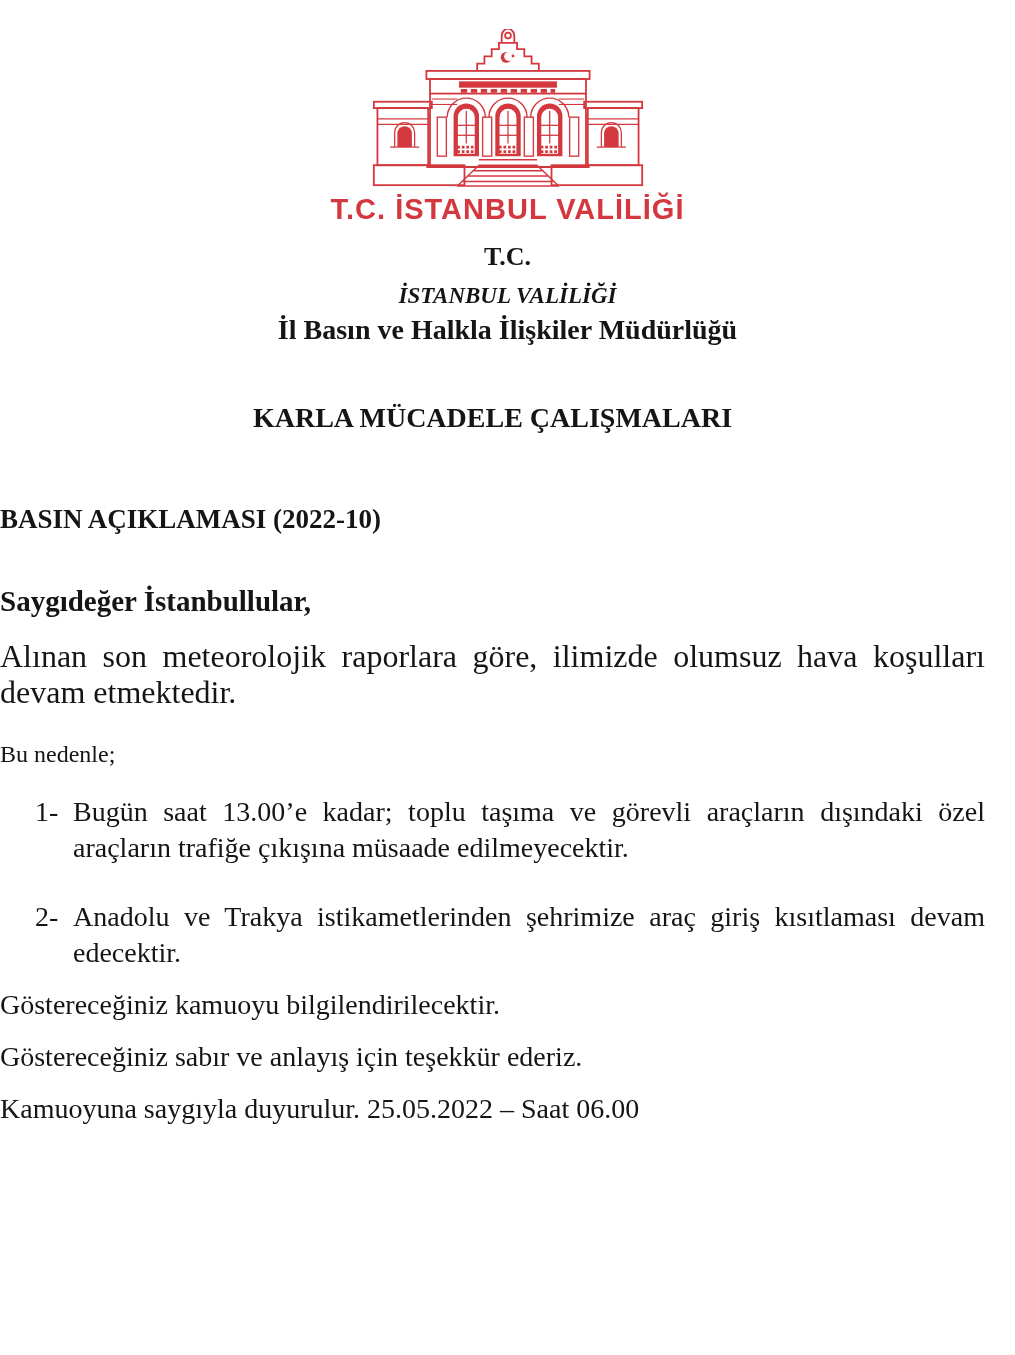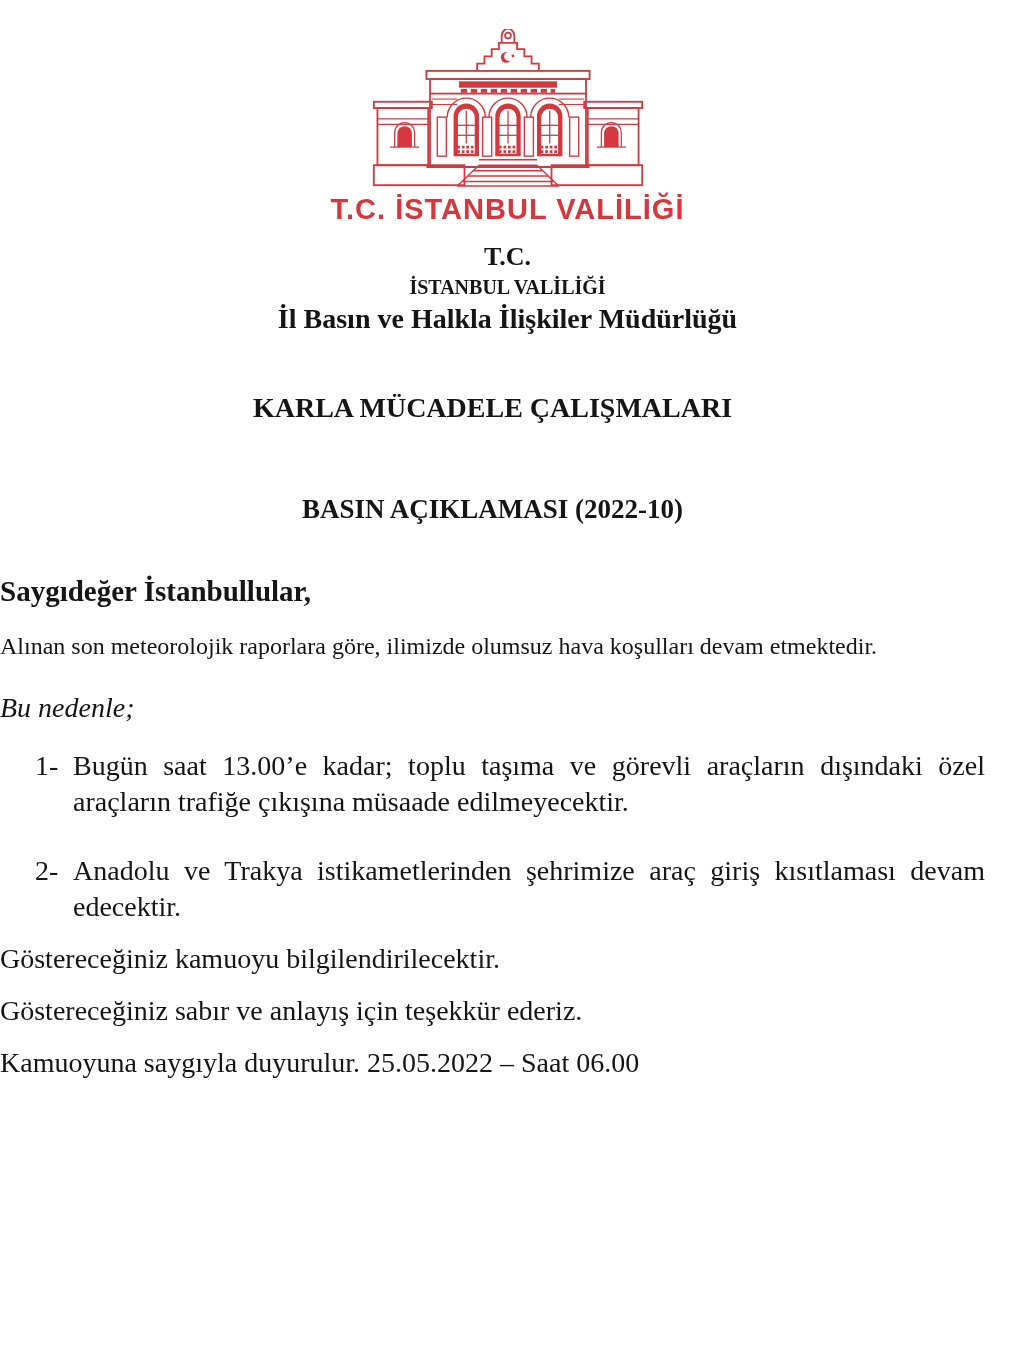--- a/index.html
+++ b/index.html
@@ -29,55 +29,54 @@
     color:var(--accent,#d4383f);
     white-space:nowrap;
   }
   .gov-header{
     margin-top:16px;
     text-align:center;
     font-weight:700;
     line-height:1.16;
   }
   .gov-line1{font-size:26px;margin-top:16px;}
-  .gov-line2{font-size:20px;margin-top:4px;}
+  .gov-line2{font-size:23px;margin-top:11px;font-style:italic;}
   .gov-line3{font-size:28px;margin-top:4px;}
 
   
   .content{padding-right:30px;}
   .subject-title{
     margin-top:56px;
     text-align:center;
     font-weight:700;
     font-size:28px;
   }
   .release-title{
     margin-top:70px;
-    text-align:center;
+    text-align:left;
     font-weight:700;
     font-size:27px;
   }
 
   
   .salutation{
     margin-top:50px;
     font-weight:700;
     font-size:29px;
   }
   .para{
     margin-top:20px;
-    font-size:24px;
+    font-size:32px;
     line-height:36px;
     text-align:justify;
   }
   .lead-in{
     margin-top:26px;
-    font-size:28px;
-    line-height:36px;
-    font-style:italic;
+    font-size:24px;
+    line-height:36px;
   }
   .num-list{
     margin-top:22px;
     padding-left:35px;
   }
   .list-item{
     display:flex;
     font-size:28px;
     line-height:36px;
   }

